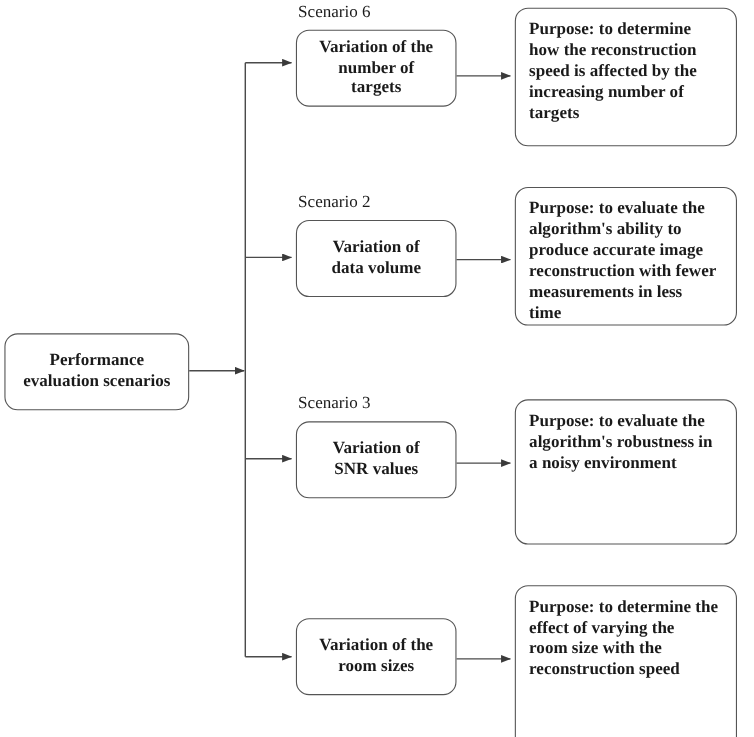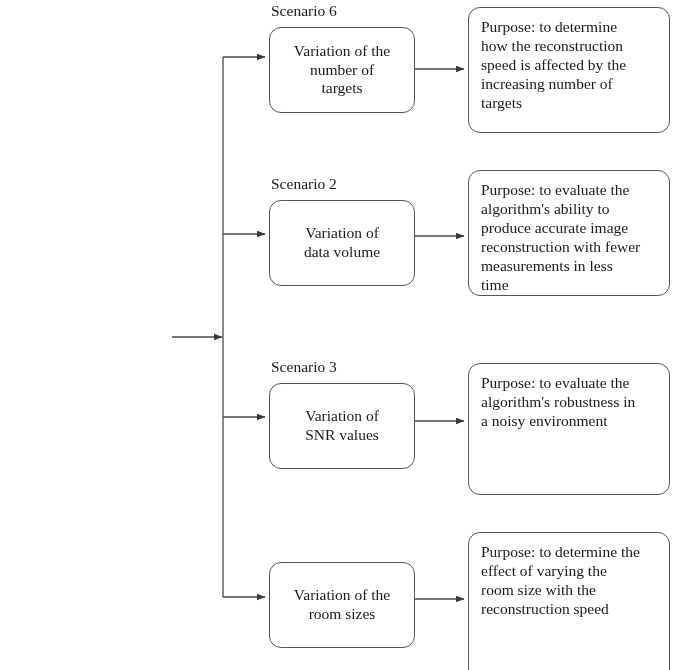--- a/index.html
+++ b/index.html
@@ -26,31 +26,32 @@
     align-items: center;
     justify-content: center;
     text-align: center;
     line-height: 1.22;
     overflow: hidden;
   }
   .node .txt {
     display: block;
     white-space: pre-line;
     padding: 0 8px;
+    font-weight: bold;
   }
   .root {
     left: 4px;
     top: 303px;
     width: 168px;
     height: 70px;
     font-size: 15.5px;
   }
   .scenario {
     width: 146px;
-    height: 86px;
+    height: 70px;
     left: 269px;
     font-size: 15.5px;
   }
   .sc1 { top: 27px; }
   .sc2 { top: 200px; }
   .sc3 { top: 383px; }
   .sc4 { top: 562px; }
 
   .purpose {
     width: 202px;
@@ -114,20 +115,24 @@
     <line x1="223" y1="234" x2="265" y2="234" marker-end="url(#arrowhead)"></line>
     <line x1="223" y1="417" x2="265" y2="417" marker-end="url(#arrowhead)"></line>
     <line x1="223" y1="597" x2="265" y2="597" marker-end="url(#arrowhead)"></line>
 
     <line x1="415" y1="69" x2="464" y2="69" marker-end="url(#arrowhead)"></line>
     <line x1="415" y1="236" x2="464" y2="236" marker-end="url(#arrowhead)"></line>
     <line x1="415" y1="421" x2="464" y2="421" marker-end="url(#arrowhead)"></line>
     <line x1="415" y1="599" x2="464" y2="599" marker-end="url(#arrowhead)"></line>
   </svg>
 
+  <div class="node root">
+    <span class="txt">Performance
+evaluation scenarios</span>
+  </div>
 
   <div class="label l1">Scenario 6</div>
   <div class="node scenario sc1">
     <span class="txt">Variation of the
 number of
 targets</span>
   </div>
   <div class="node purpose p1">
     <span class="txt">Purpose: to determine
 how the reconstruction

